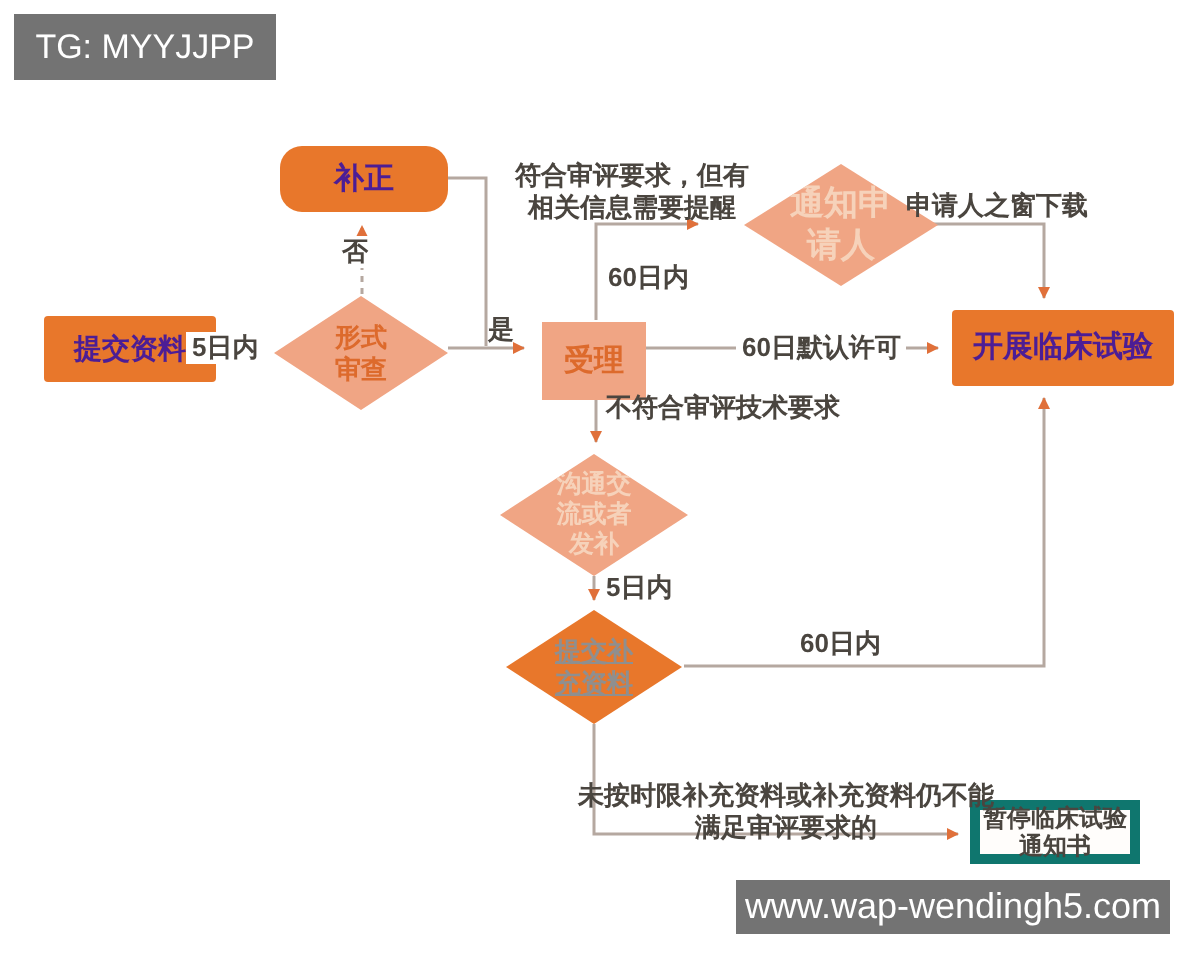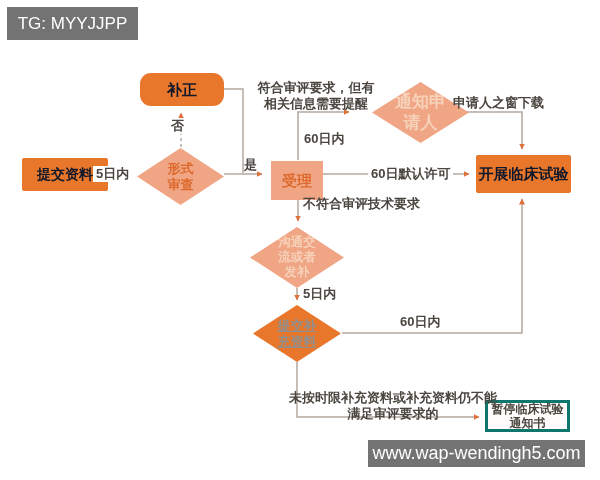--- a/index.html
+++ b/index.html
@@ -3,36 +3,36 @@
 <meta charset="utf-8">
 <style>
   html,body{margin:0;padding:0;background:#fff;}
   #stage{
     position:relative;width:600px;height:480px;background:#ffffff;overflow:hidden;
     font-family:"Liberation Sans","DejaVu Sans",sans-serif;
   }
   #wires{position:absolute;left:0;top:0;width:600px;height:480px;}
   .node{position:absolute;display:flex;align-items:center;justify-content:center;
     text-align:center;box-sizing:border-box;white-space:pre-line;line-height:1.18;}
-  .box-solid{background:#E8772B;color:#0f172a;font-weight:bold;}
+  .box-solid{background:#E8772B;color:#4c1d95;font-weight:bold;}
   .box-salmon{background:#F0A584;color:#DD6A2C;font-weight:bold;}
   .diamond{clip-path:polygon(50% 0,100% 50%,50% 100%,0 50%);font-weight:bold;}
   .d-salmon{background:#F0A584;}
   .d-orange{background:#E8772B;text-decoration:underline;}
   .txt-dkorange{color:#DD6A2C;}
   .txt-pale{color:#F6D2BA;}
   .txt-gray{color:#8F8F8F;}
   .lbl{position:absolute;color:#4A453F;font-weight:bold;font-size:13px;
     white-space:pre-line;line-height:1.25;text-align:center;}
   .lbl.onwire{background:#ffffff;padding:0 3px;}
   .banner{position:absolute;background:#737373;color:#ffffff;display:flex;
     align-items:center;justify-content:center;}
   #banner-top{left:7px;top:7px;width:131px;height:33px;font-size:17px;}
   #banner-bottom{left:368px;top:440px;width:217px;height:27px;font-size:18px;}
-  .outline-box{background:#fffdfb;border:3px solid #0f766e;color:#4A453F;
+  .outline-box{background:#fffdfb;border:5px solid #0f766e;color:#4A453F;
     font-weight:bold;}
 </style>
 </head>
 <body>
 
 <div id="stage">
 
   <svg id="wires" viewBox="0 0 600 480" xmlns="http://www.w3.org/2000/svg">
     <defs>
       <marker id="arr" markerWidth="7" markerHeight="7" refX="5.5" refY="3" orient="auto" markerUnits="userSpaceOnUse">
@@ -62,21 +62,21 @@
   <div class="node diamond d-salmon txt-dkorange" style="left:137px;top:148px;width:87px;height:57px;font-size:13px;">形式
 审查</div>
 
   <div class="node box-solid" style="left:140px;top:73px;width:84px;height:33px;font-size:15px;border-radius:11px;">补正</div>
 
   <div class="node box-salmon" style="left:271px;top:161px;width:52px;height:39px;font-size:15px;">受理</div>
 
   <div class="node diamond d-salmon txt-pale" style="left:372px;top:82px;width:97px;height:61px;font-size:17px;">通知申
 请人</div>
 
-  <div class="node box-solid" style="left:476px;top:155px;width:95px;height:38px;font-size:15px;border-radius:2px;">开展临床试验</div>
+  <div class="node box-solid" style="left:476px;top:155px;width:111px;height:38px;font-size:15px;border-radius:2px;">开展临床试验</div>
 
   <div class="node diamond d-salmon txt-pale" style="left:250px;top:227px;width:94px;height:61px;font-size:12.5px;">沟通交
 流或者
 发补</div>
 
   <div class="node diamond d-orange txt-gray" style="left:253px;top:305px;width:88px;height:57px;font-size:13px;">提交补
 充资料</div>
 
   <div class="node outline-box" style="left:485px;top:400px;width:85px;height:32px;font-size:12px;">暂停临床试验
 通知书</div>

